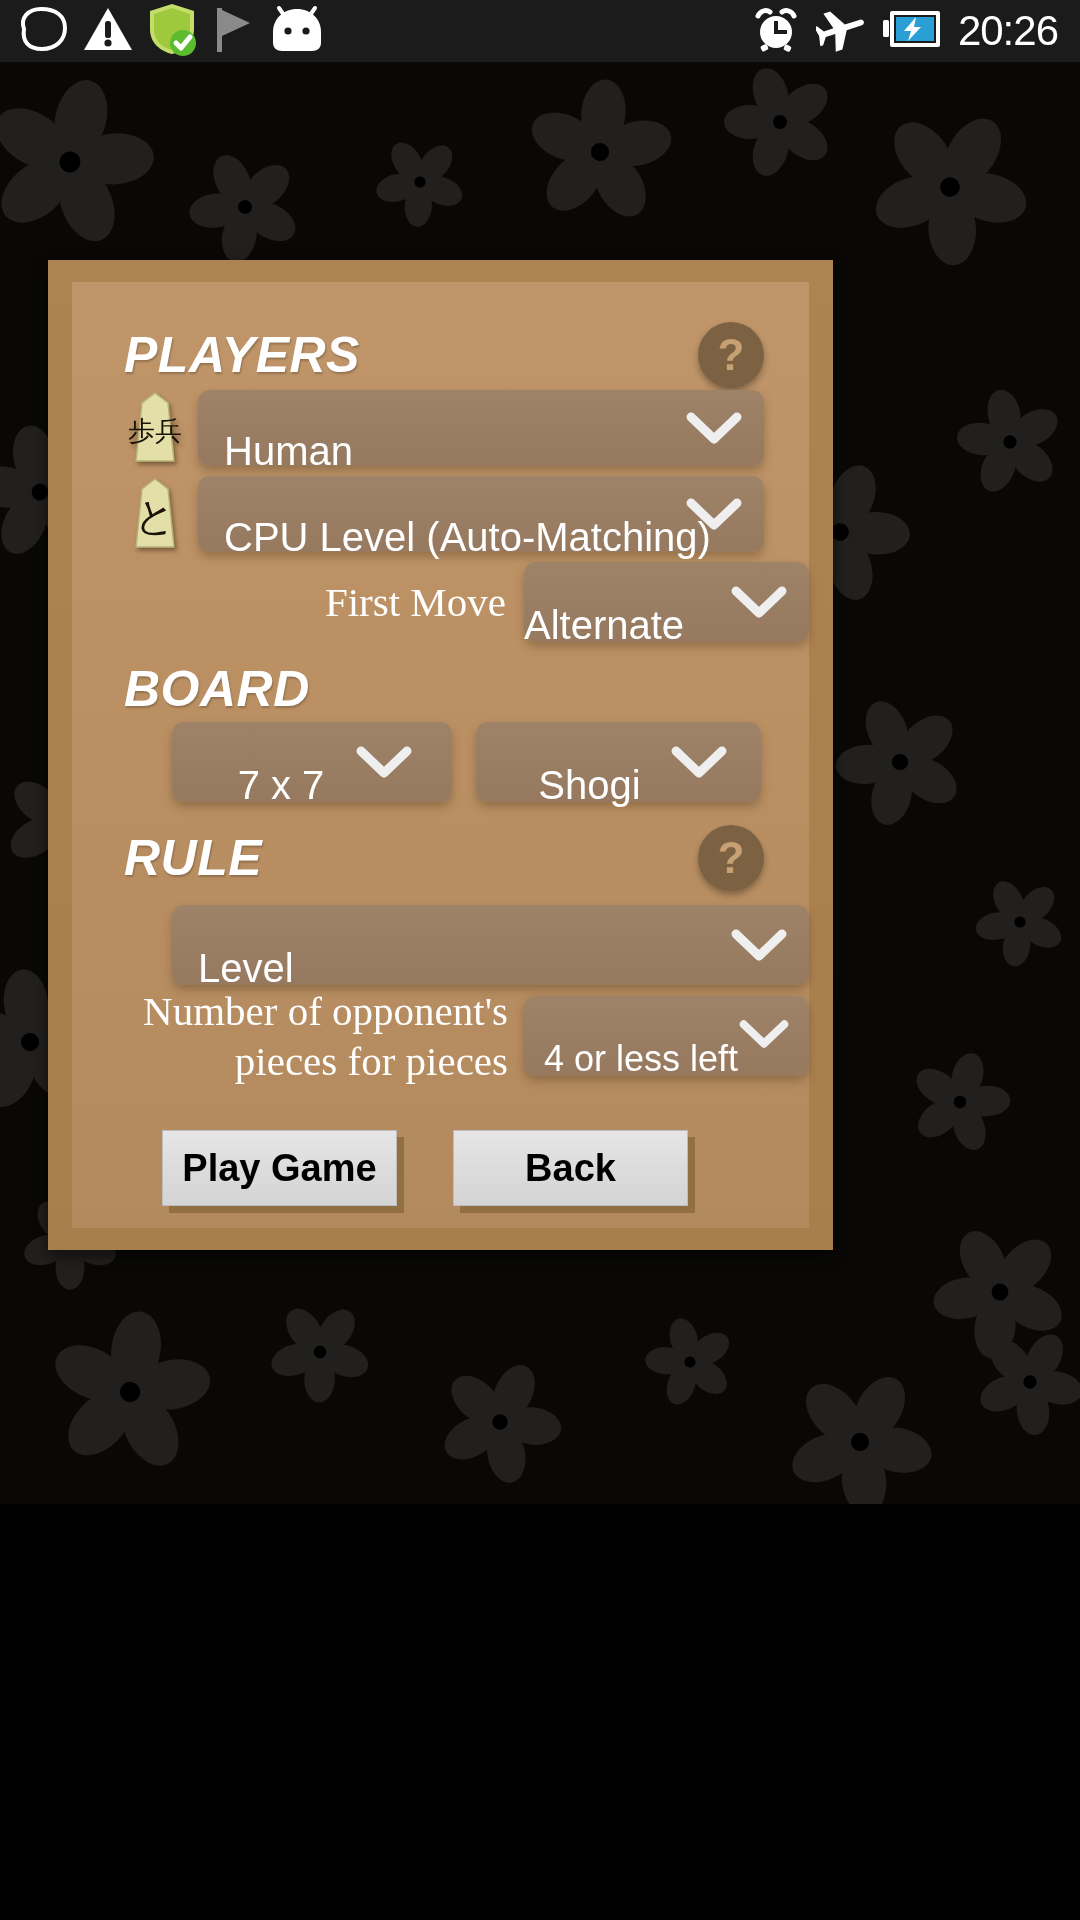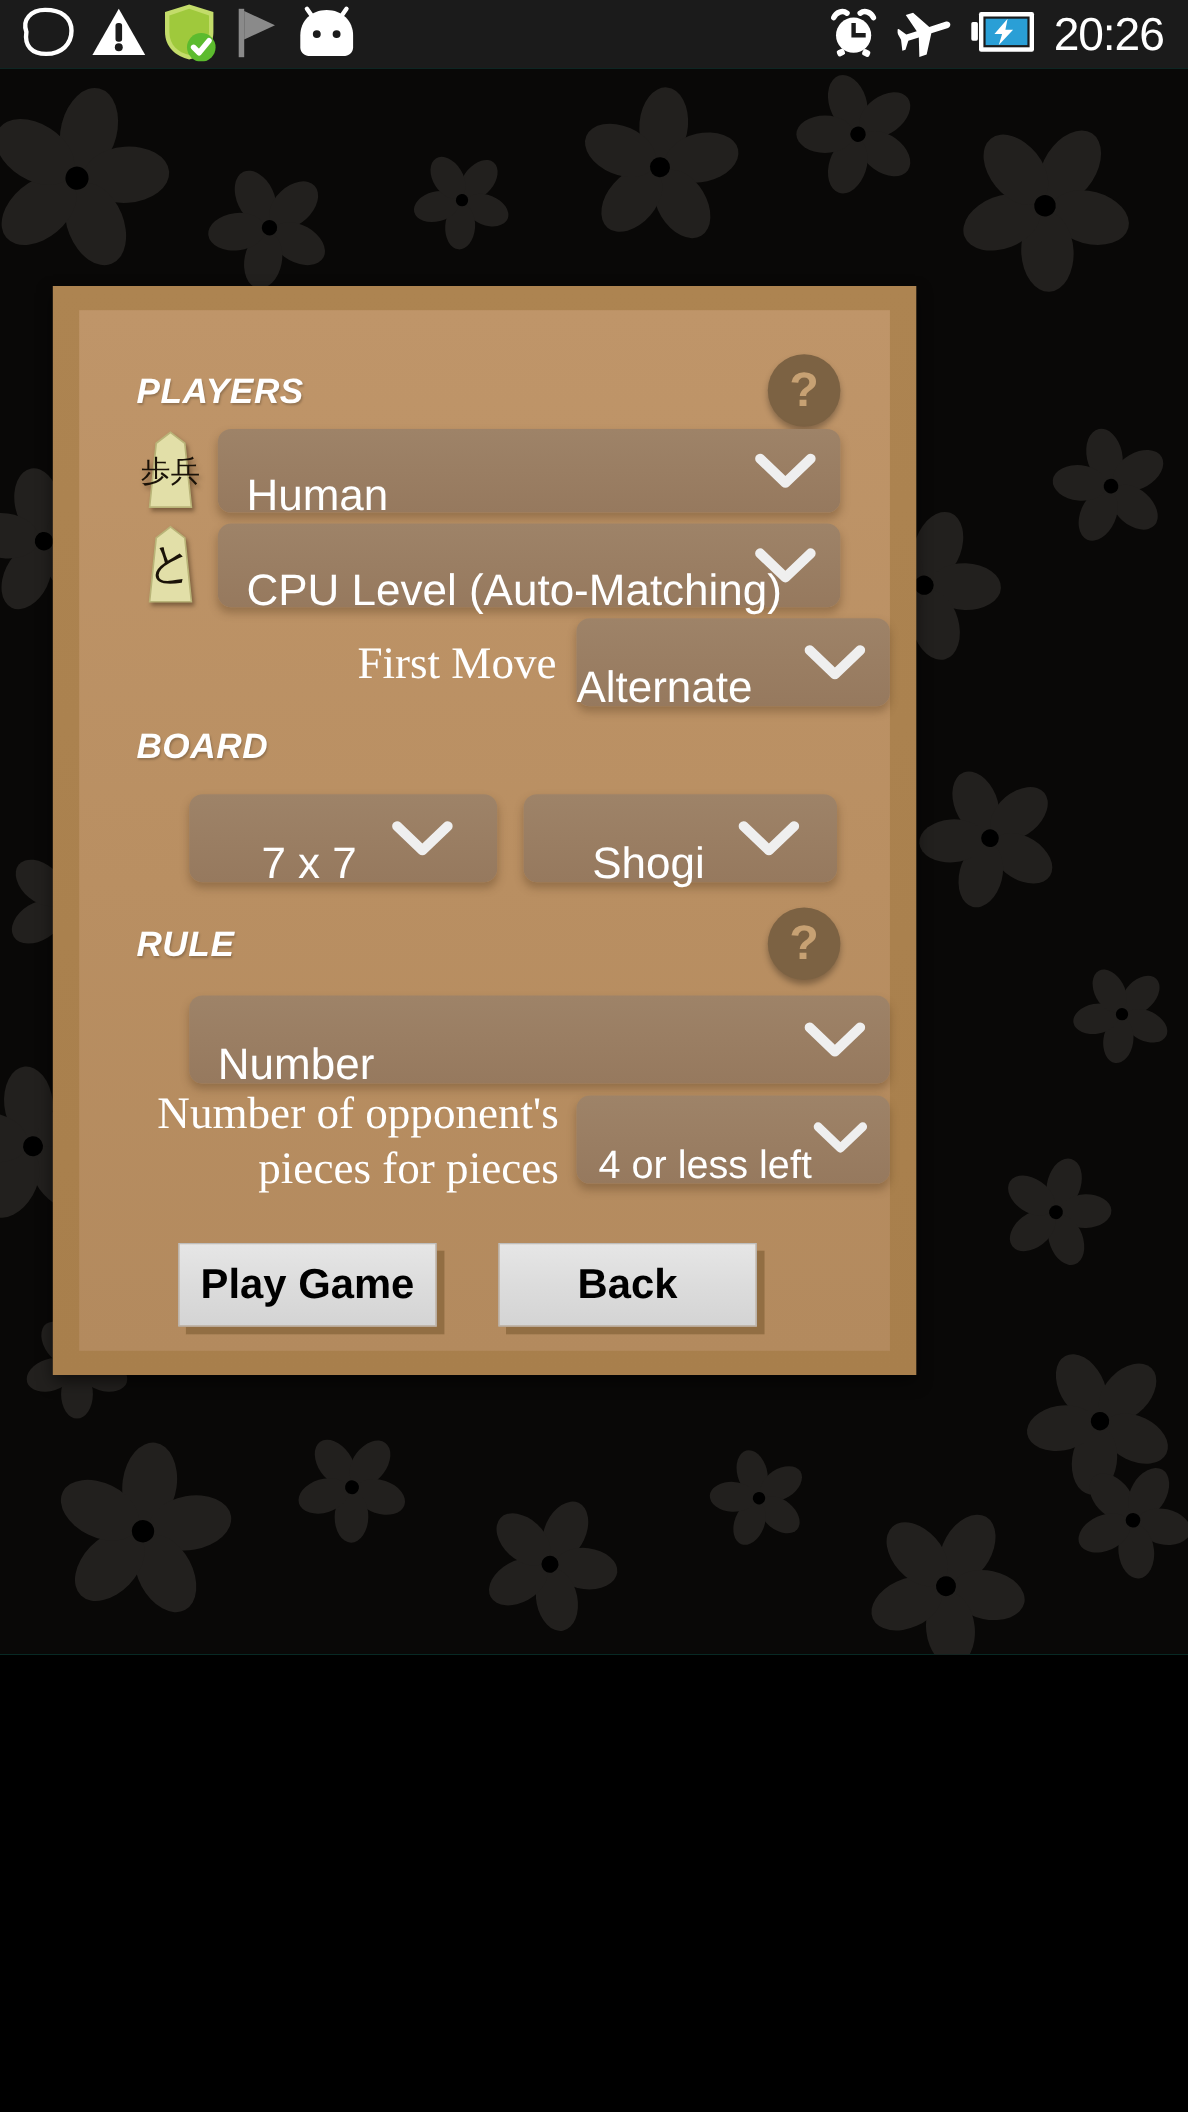--- a/index.html
+++ b/index.html
@@ -81,21 +81,21 @@
     left: 24px;
     top: 22px;
     width: 737px;
     height: 946px;
     background: linear-gradient(180deg,#bf9569 0%,#b98f62 55%,#b38a5e 100%);
     padding: 0;
   }
 
   .section-title {
     color: #ffffff;
-    font-size: 32px;
+    font-size: 50px;
     font-weight: 700;
     font-style: italic;
     letter-spacing: 0.5px;
     font-family: "Liberation Sans", sans-serif;
     text-shadow: 1px 2px 2px rgba(0,0,0,0.22);
   }
 
   .section-head {
     display: flex;
     align-items: center;
@@ -165,21 +165,21 @@
   }
   .piece .glyph {
     position: absolute;
     top: 0; left: 0;
     width: 62px;
     height: 74px;
     display: flex;
     align-items: center;
     justify-content: center;
     color: #1a1208;
-    font-family: Liberation Mono, monospace;
+    font-family: Liberation Sans, sans-serif;
     line-height: 0.95;
     text-align: center;
   }
   .piece.p1 .glyph { font-size: 27px; padding-top: 8px; }
   .piece.p2 .glyph { font-size: 40px; padding-top: 4px; }
 
   
   .act-btn {
     background: linear-gradient(180deg,#e6e6e6 0%,#dcdcdc 50%,#d4d4d4 100%);
     border: 1px solid #bdbdbd;
@@ -426,21 +426,21 @@
           </span>
         </div>
       </div>
 
       <div class="section-head" style="position:absolute;left:52px;top:543px;width:640px;">
         <div class="section-title">RULE</div>
         <button class="help-btn">?</button>
       </div>
 
       <div class="dd" style="position:absolute;left:100px;top:623px;width:637px;height:80px;padding-left:26px;">
-        <span class="dd-label">Number</span>
+        <span class="dd-label">Level</span>
         <span class="chev">
           <svg width="56" height="34" viewBox="0 0 56 34">
               <path d="M5 6 L28 28 L51 6" fill="none" stroke="#efefef" stroke-width="9" stroke-linecap="round" stroke-linejoin="round"></path>
             </svg>
         </span>
       </div>
 
       <div style="position:absolute;left:52px;top:710px;width:685px;height:88px;display:flex;align-items:center;justify-content:flex-end;gap:16px;">
         <span class="side-label">
           <span>Number of opponent's</span><br>

